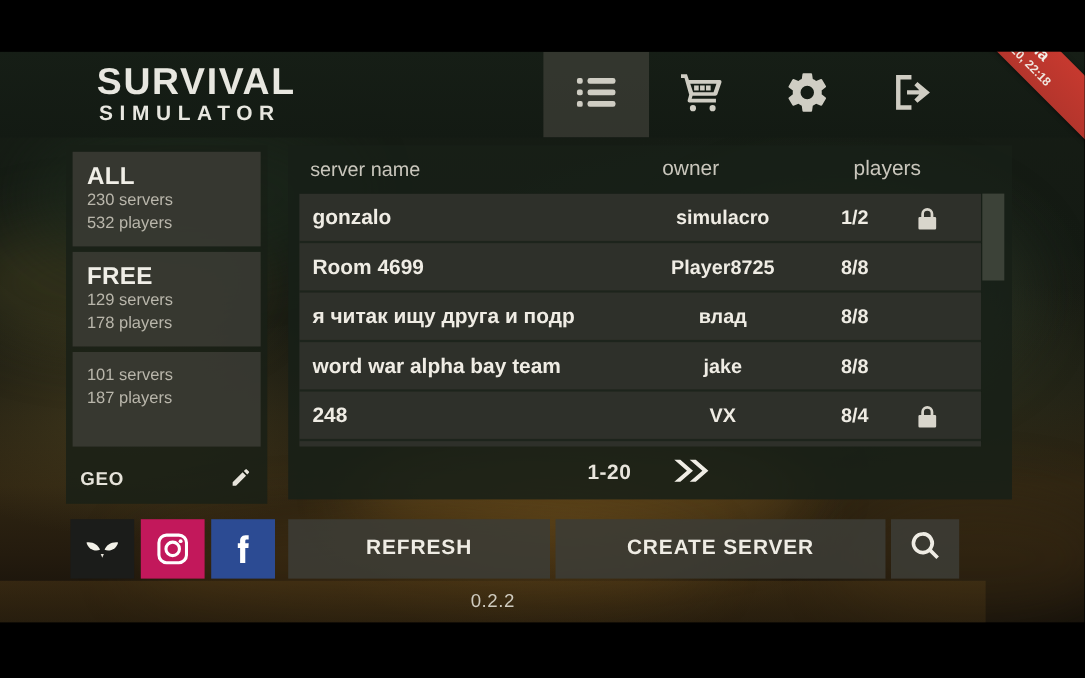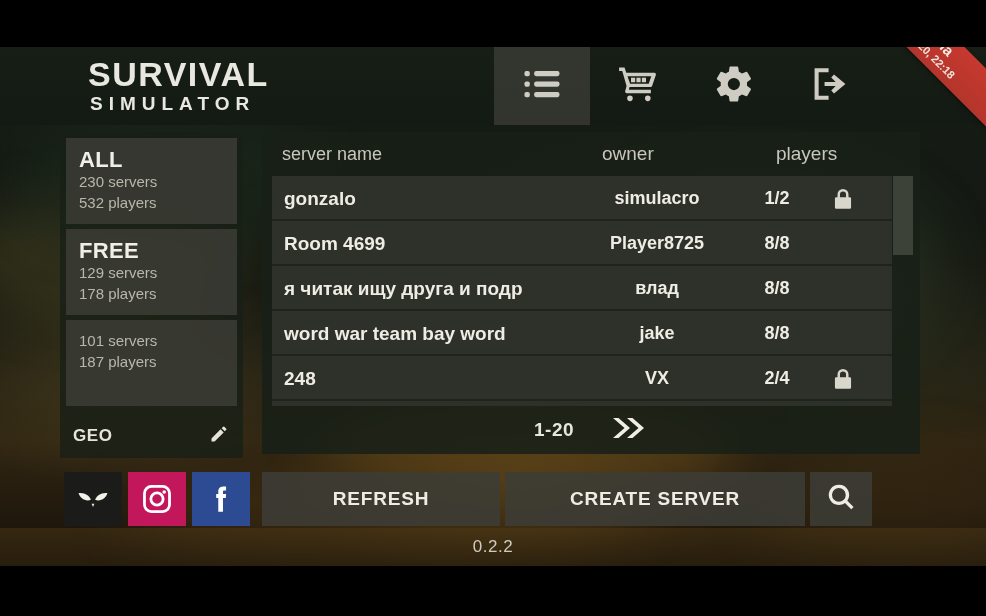--- a/index.html
+++ b/index.html
@@ -231,21 +231,21 @@
     cursor: pointer;
   }
   #btn-refresh { width: 238px; }
   #btn-create  { width: 300px; }
   #btn-search  { width: 62px; }
   #btn-search svg { width: 30px; height: 30px; fill: #efece4; }
 
   
   #version-strip {
     position: absolute; left: 0; top: 528px;
-    width: 986px; height: 38px;
+    width: 896px; height: 38px;
     display: flex; align-items: center; justify-content: center;
     z-index: 22;
     background: linear-gradient(180deg, rgba(86,62,24,.42), rgba(60,44,18,.48));
   }
   #version-text { font-size: 17px; color: #cfcbbf; letter-spacing: .5px; }
 </style>
 </head>
 <body>
 
 <div id="app">
@@ -390,29 +390,29 @@
         <span class="c-players">8/8</span>
       </div>
 
       <div class="srv-row">
         <span class="c-name">я читак ищу друга и подр</span>
         <span class="c-owner">влад</span>
         <span class="c-players">8/8</span>
       </div>
 
       <div class="srv-row">
-        <span class="c-name">word war team bay word</span>
+        <span class="c-name">word war alpha bay team</span>
         <span class="c-owner">jake</span>
         <span class="c-players">8/8</span>
       </div>
 
       <div class="srv-row">
         <span class="c-name">248</span>
         <span class="c-owner">VX</span>
-        <span class="c-players">2/4</span>
+        <span class="c-players">8/4</span>
         <span class="c-lock">
           <svg viewBox="0 0 24 26">
               <path d="M6.0 11.0V8.1a6 6 0 0 1 12 0V11h1.5a1.3 1.3 0 0 1 1.3 1.3v10a1.3 1.3 0 0 1-1.3 1.3H4.5a1.3 1.3 0 0 1-1.3-1.3v-10A1.3 1.3 0 0 1 4.5 11zm2.7 0h6.6V8.1a3.3 3.3 0 0 0-6.6 0z"></path>
             </svg>
         </span>
       </div>
 
       <div class="srv-row"></div>
     </div>
 

